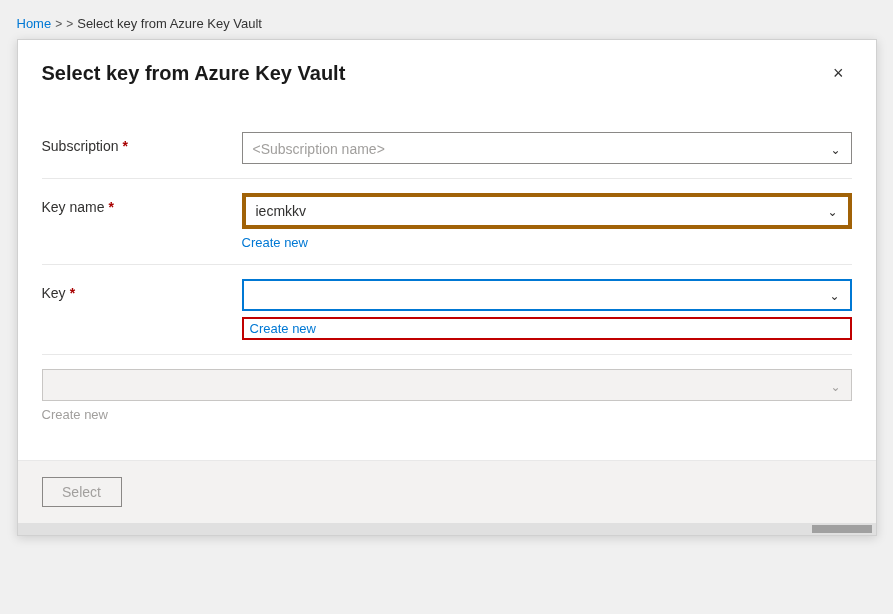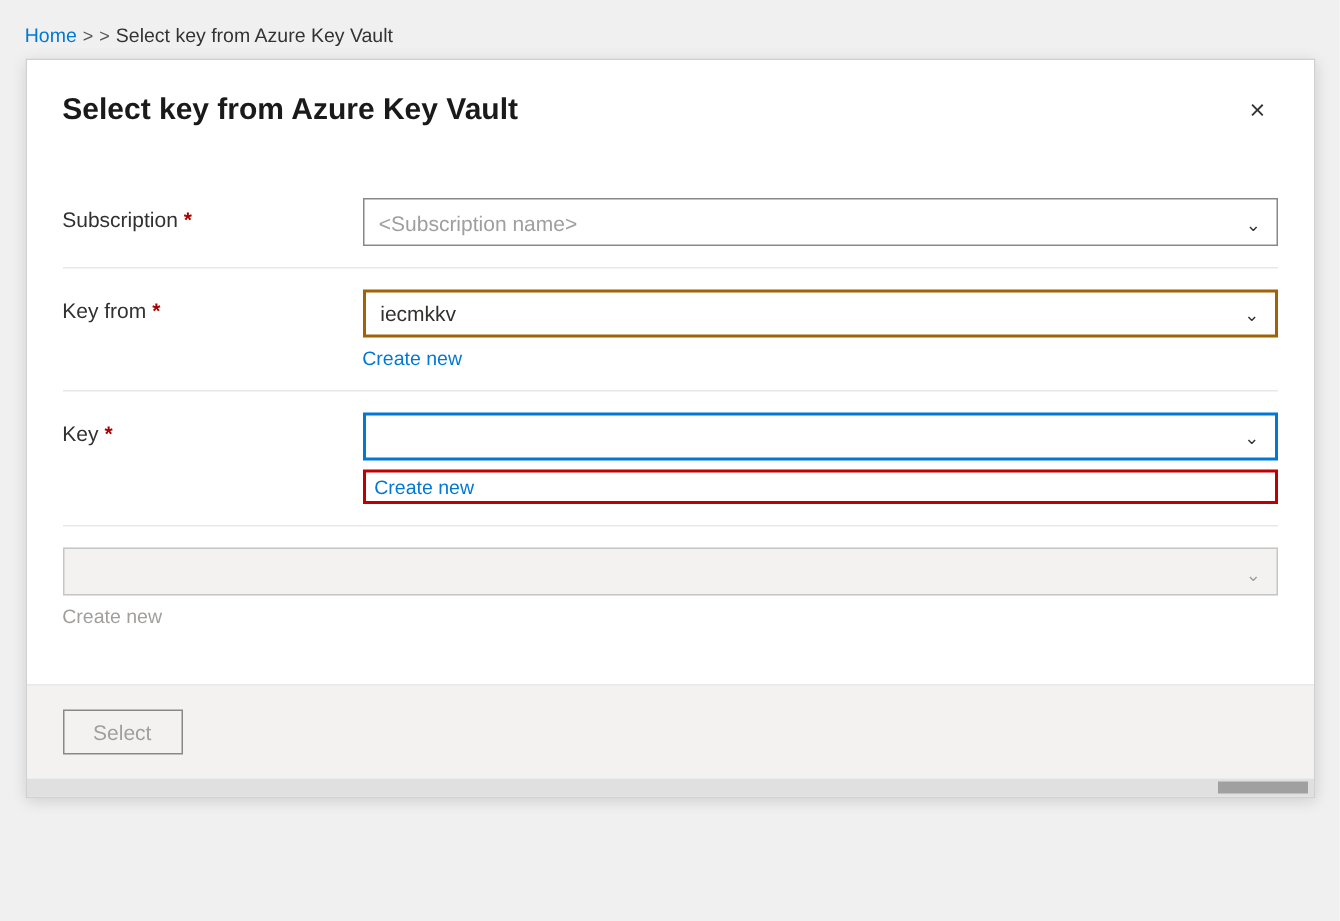--- a/index.html
+++ b/index.html
@@ -137,21 +137,21 @@
       font-size: 14px;
       color: #323130;
       min-height: 32px;
     }
 
     .dropdown.active-blue {
       border: 2px solid #0078d4;
     }
 
     .dropdown.active-purple {
-      border: 2px solid #a16207;
+      border: 4px solid #a16207;
     }
 
     .dropdown.disabled {
       background: #f3f2f1;
       border-color: #c8c6c4;
       color: #a19f9d;
       cursor: default;
     }
 
     .dropdown-placeholder {
@@ -266,21 +266,21 @@
         <div class="form-control">
           <div class="dropdown">
             <span class="dropdown-placeholder">&lt;Subscription name&gt;</span>
             <span class="dropdown-chevron">⌄</span>
           </div>
         </div>
       </div>
 
       <div class="form-row">
         <div class="form-label">
-          <span>Key from</span>
+          <span>Key name</span>
           <span class="required-star">*</span>
         </div>
         <div class="form-control">
           <div class="dropdown active-purple">
             <span class="dropdown-value">iecmkkv</span>
             <span class="dropdown-chevron">⌄</span>
           </div>
           <a class="create-new-link">Create new</a>
         </div>
       </div>

